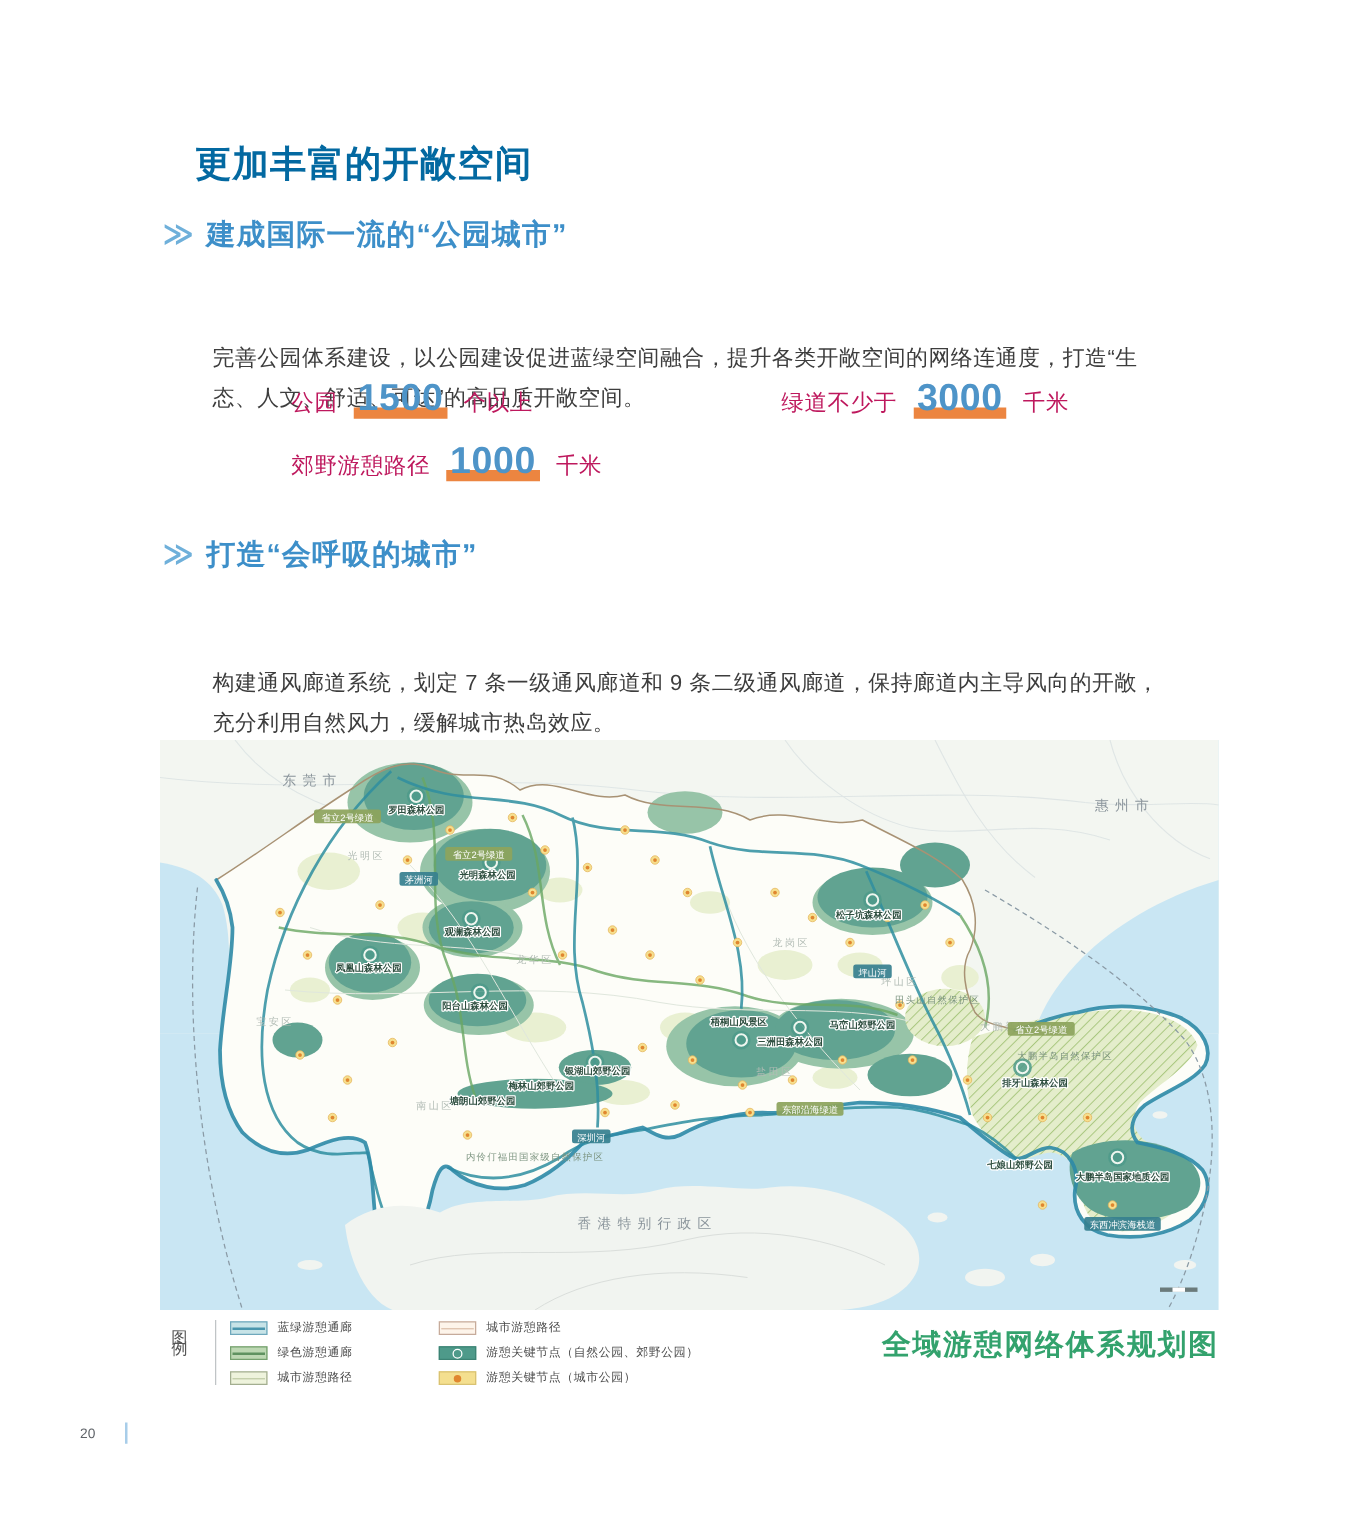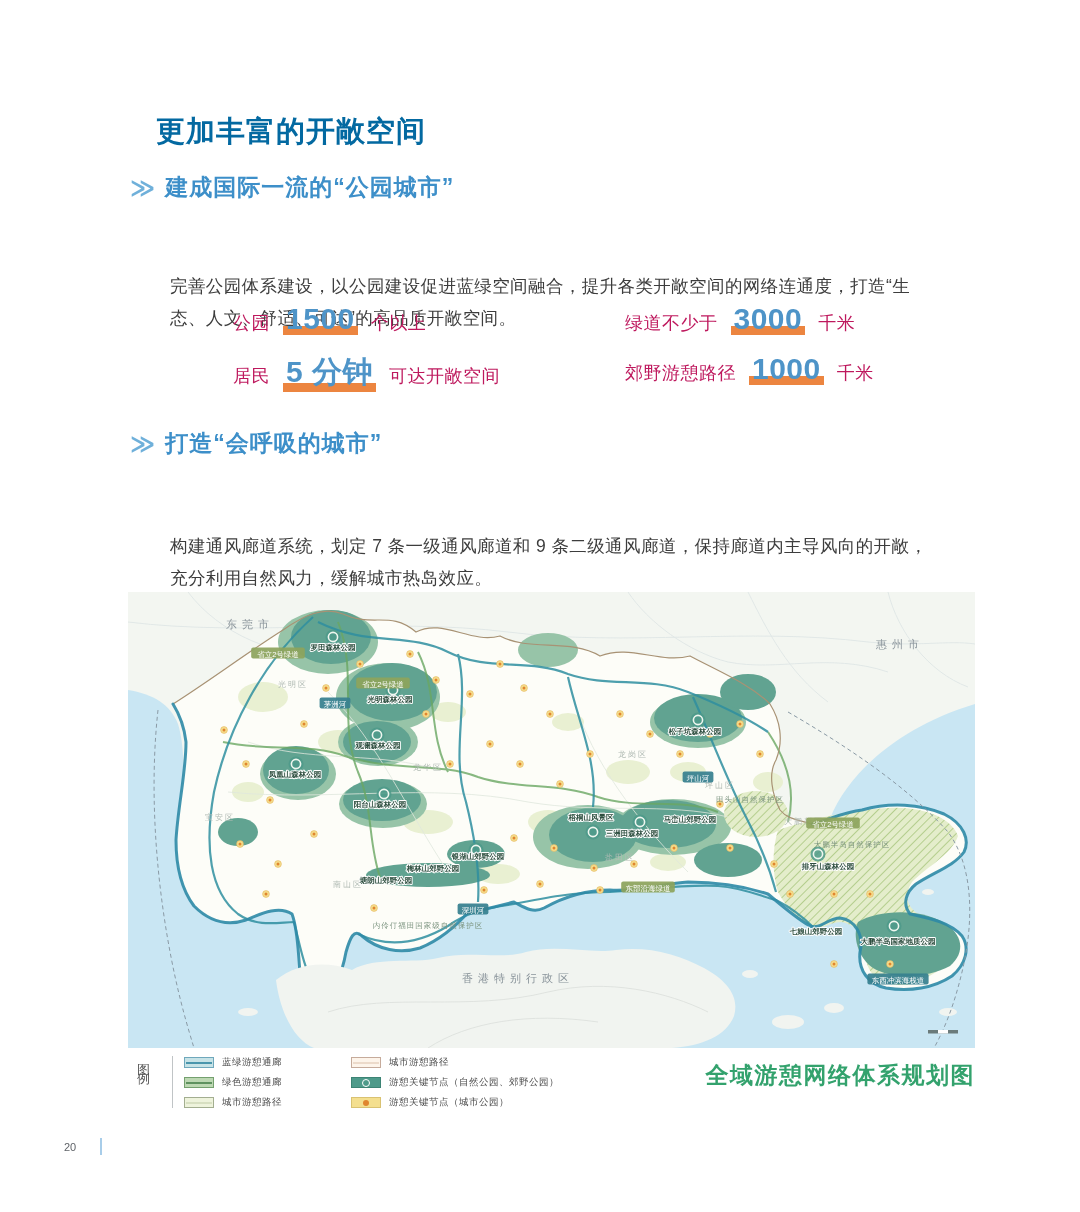--- a/index.html
+++ b/index.html
@@ -76,23 +76,20 @@
     <span class="head-text">建成国际一流的“公园城市”</span>
   </div>
   <div class="para para1">完善公园体系建设，以公园建设促进蓝绿空间融合，提升各类开敞空间的网络连通度，打造“生态、人文、舒适、可达”的高品质开敞空间。</div>
 
   <div class="stats">
     <div class="stat">
       <span class="pre">公园</span><span class="val">1500</span><span class="suf">个以上</span>
     </div>
     <div class="stat">
       <span class="pre">绿道不少于</span><span class="val">3000</span><span class="suf">千米</span>
-    </div>
-    <div class="stat">
-      <span class="pre">居民</span><span class="val">5 分钟</span><span class="suf">可达开敞空间</span>
     </div>
     <div class="stat">
       <span class="pre">郊野游憩路径</span><span class="val">1000</span><span class="suf">千米</span>
     </div>
   </div>
 
   <div class="section-head sec2">
     <span class="marker">≫</span>
     <span class="head-text">打造“会呼吸的城市”</span>
   </div>

